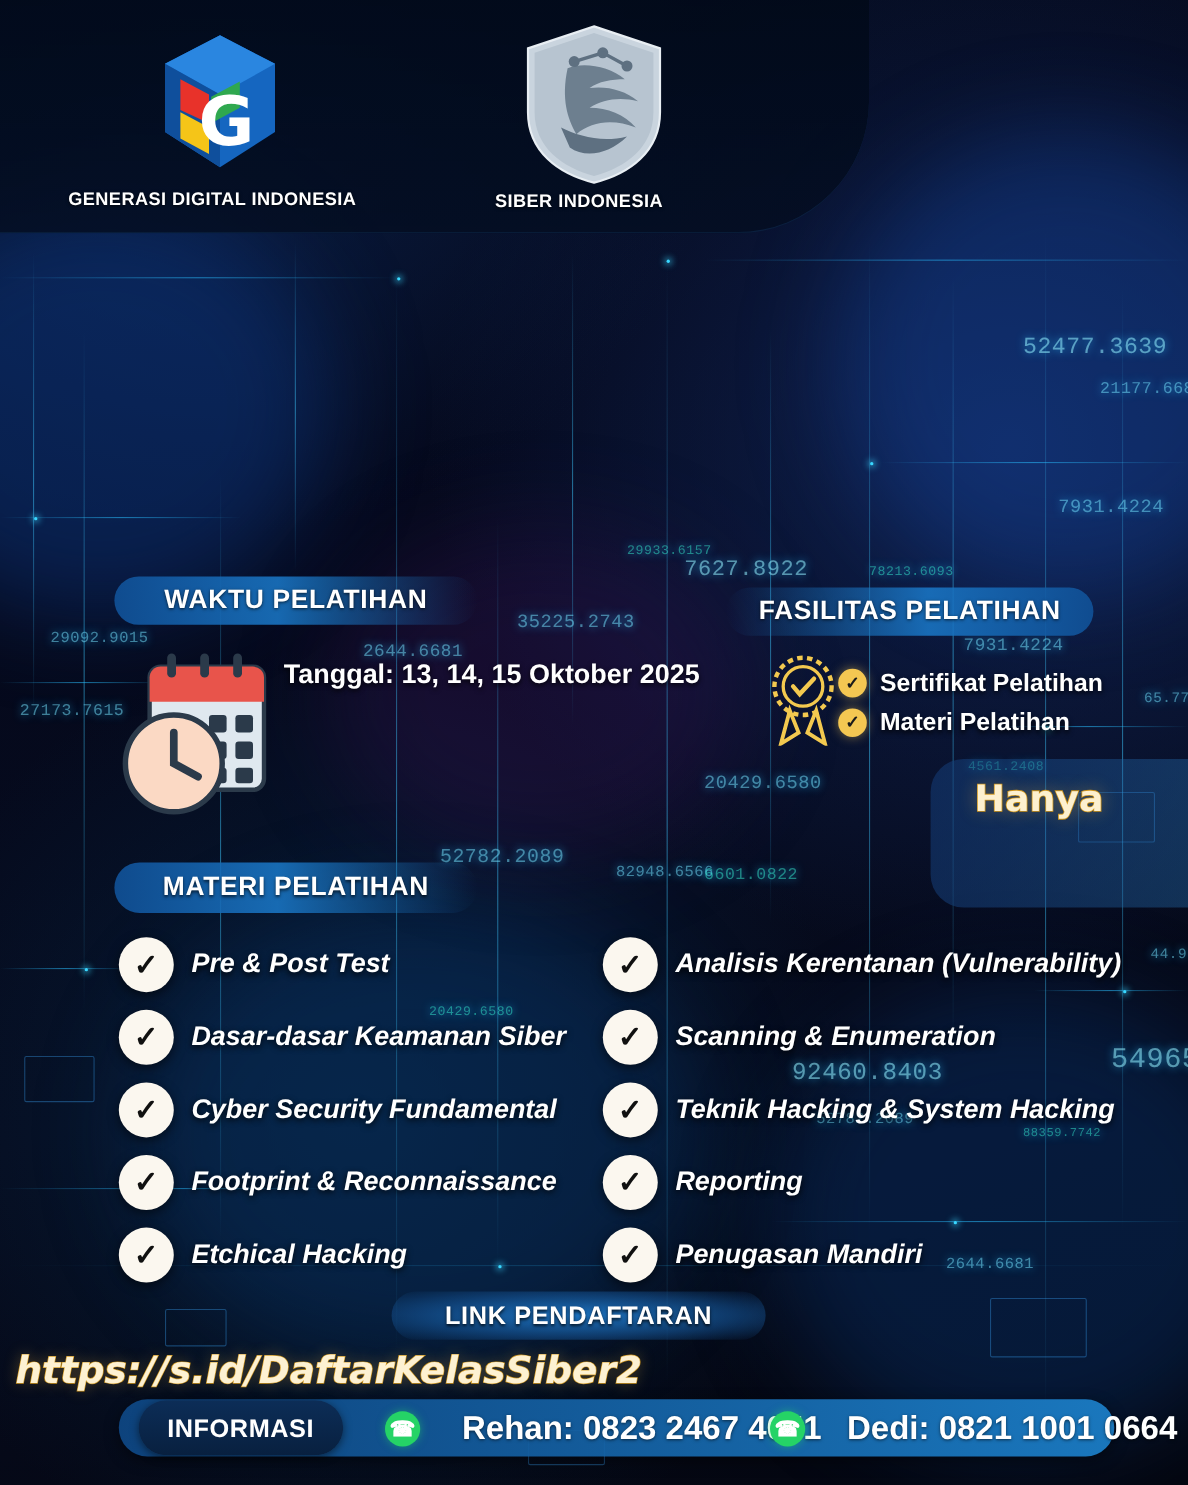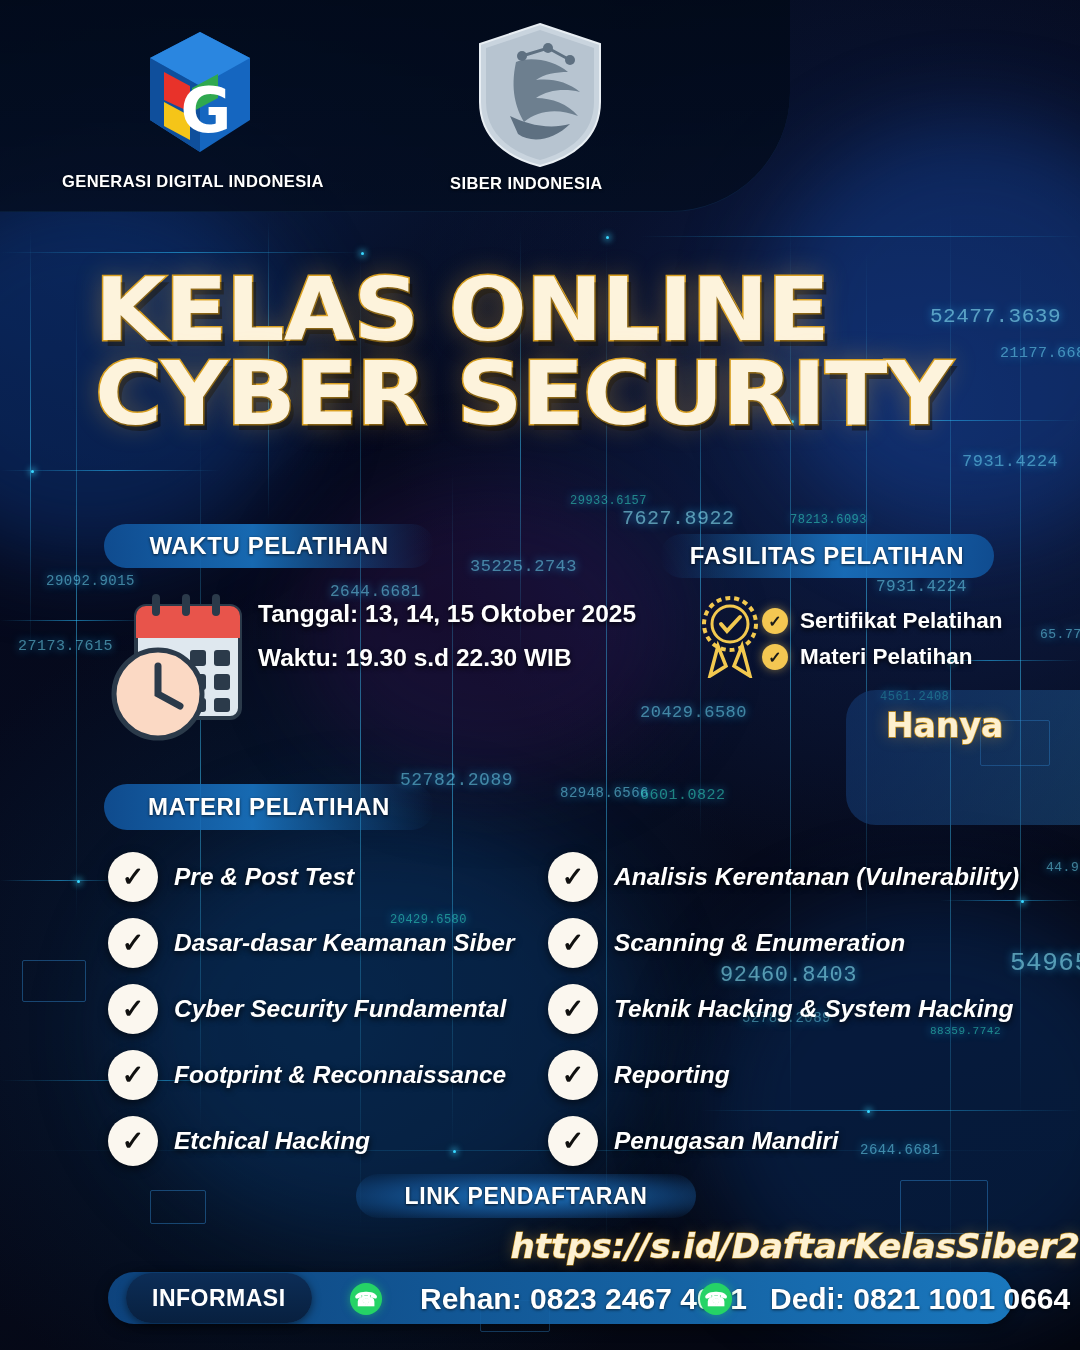--- a/index.html
+++ b/index.html
@@ -175,21 +175,21 @@
   .link-pill {
     position: absolute; left: 356px; top: 1174px; width: 340px; height: 44px;
     display: flex; align-items: center; justify-content: center;
     border-radius: 24px;
     color: #fff; font-weight: bold; font-size: 23px; letter-spacing: 0.6px;
     background: radial-gradient(ellipse at center, rgba(30,120,200,0.95) 0%, rgba(22,90,160,0.55) 60%, rgba(22,90,160,0) 100%);
     text-shadow: 0 1px 3px rgba(0,0,0,0.8);
   }
   .link-url {
     position: absolute; left: 0; right: 0; top: 1226px;
-    text-align: right;
+    text-align: left;
     color: #fdf1d2; font-weight: bold; font-style: italic; font-size: 34px;
     font-family: "DejaVu Sans", sans-serif;
     -webkit-text-stroke: 1.2px #c8901a; paint-order: stroke fill;
     text-shadow: 0 0 14px rgba(255,190,60,0.35);
     padding-left: 14px;
   }
 
   
   .info-bar {
     position: absolute; left: 108px; top: 1272px; width: 905px; height: 52px;
@@ -328,24 +328,20 @@
                C46 88 40 70 46 42 Z" fill="#6d7f8f"></path>
       <circle cx="52" cy="36" r="5" fill="#5e7081"></circle>
       <circle cx="78" cy="28" r="5" fill="#5e7081"></circle>
       <circle cx="100" cy="40" r="5" fill="#5e7081"></circle>
       <path d="M52 36 L78 28 L100 40" stroke="#5e7081" stroke-width="3" fill="none"></path>
       <path d="M40 96 C56 104 78 110 100 104 C84 120 62 124 48 114 Z" fill="#5e7081"></path>
     </svg>
   </div>
   <div class="logo-label" style="left:450px; top:174px;">SIBER INDONESIA</div>
 
-  <div class="title-wrap">
-    <div class="title">KELAS ONLINE</div>
-    <div class="title">CYBER SECURITY</div>
-  </div>
 
   <div class="pill" style="left:104px; top:524px; width:330px; height:44px; font-size:24px;">WAKTU PELATIHAN</div>
 
   <svg class="cal-icon" viewBox="0 0 150 160">
     <rect x="28" y="18" width="104" height="112" rx="10" fill="#dfe8ef" stroke="#2b3a4a" stroke-width="4"></rect>
     <path d="M28 28 a10 10 0 0 1 10 -10 h84 a10 10 0 0 1 10 10 v22 h-104 z" fill="#e8544b"></path>
     <rect x="44" y="6" width="8" height="22" rx="4" fill="#2b3a4a"></rect>
     <rect x="74" y="6" width="8" height="22" rx="4" fill="#2b3a4a"></rect>
     <rect x="104" y="6" width="8" height="22" rx="4" fill="#2b3a4a"></rect>
     <g fill="#2b3a4a">
@@ -355,21 +351,20 @@
       <rect x="106" y="86" width="16" height="16" rx="3"></rect>
       <rect x="82" y="110" width="16" height="14" rx="3"></rect>
       <rect x="106" y="110" width="16" height="14" rx="3"></rect>
     </g>
     <circle cx="50" cy="106" r="44" fill="#fbd9c4" stroke="#2b3a4a" stroke-width="5"></circle>
     <path d="M50 78 L50 106 L72 118" stroke="#2b3a4a" stroke-width="7" fill="none" stroke-linecap="round"></path>
   </svg>
 
   <div class="waktu-text">
     <div>Tanggal: 13, 14, 15 Oktober 2025</div>
-    <div>Waktu: 19.30 s.d 22.30 WIB</div>
   </div>
 
   <div class="pill right-fade" style="left:660px; top:534px; width:334px; height:44px; font-size:24px;">FASILITAS PELATIHAN</div>
 
   <svg class="ribbon-icon" viewBox="0 0 72 86">
     <circle cx="36" cy="32" r="26" fill="none" stroke="#f3c94f" stroke-width="4" stroke-dasharray="5 4"></circle>
     <circle cx="36" cy="32" r="18" fill="none" stroke="#f3c94f" stroke-width="3"></circle>
     <path d="M27 32 l6 7 l13 -14" stroke="#f3c94f" stroke-width="4" fill="none" stroke-linecap="round"></path>
     <path d="M24 54 L16 84 L32 74 Z" fill="none" stroke="#f3c94f" stroke-width="3.5"></path>
     <path d="M48 54 L56 84 L40 74 Z" fill="none" stroke="#f3c94f" stroke-width="3.5"></path>

